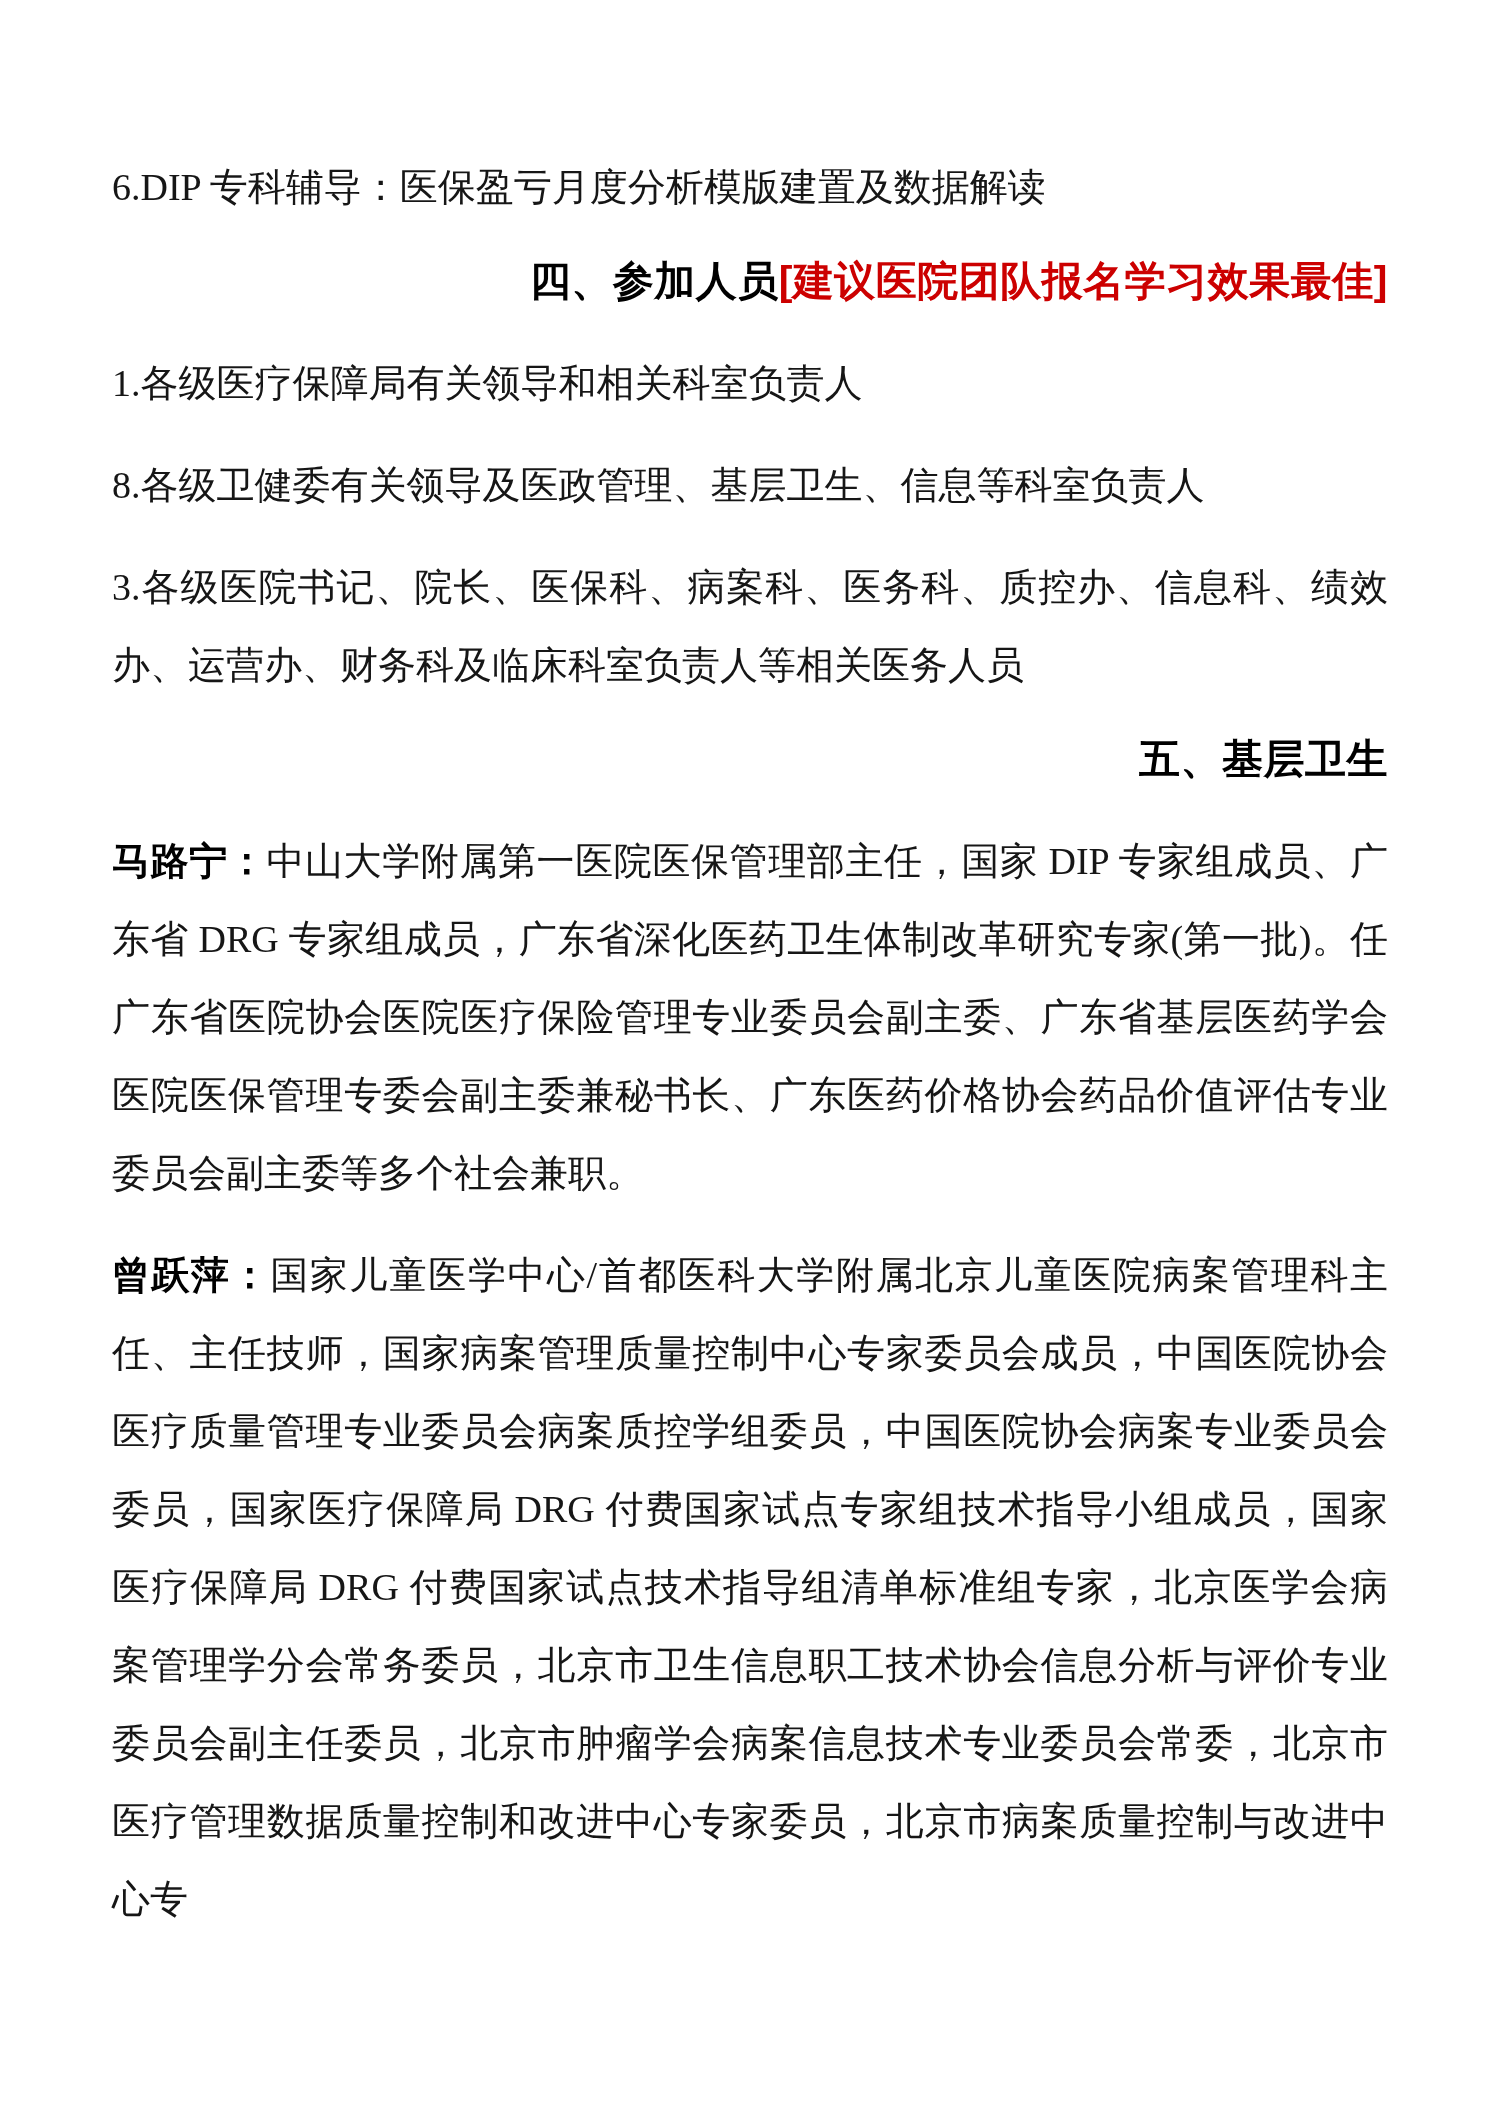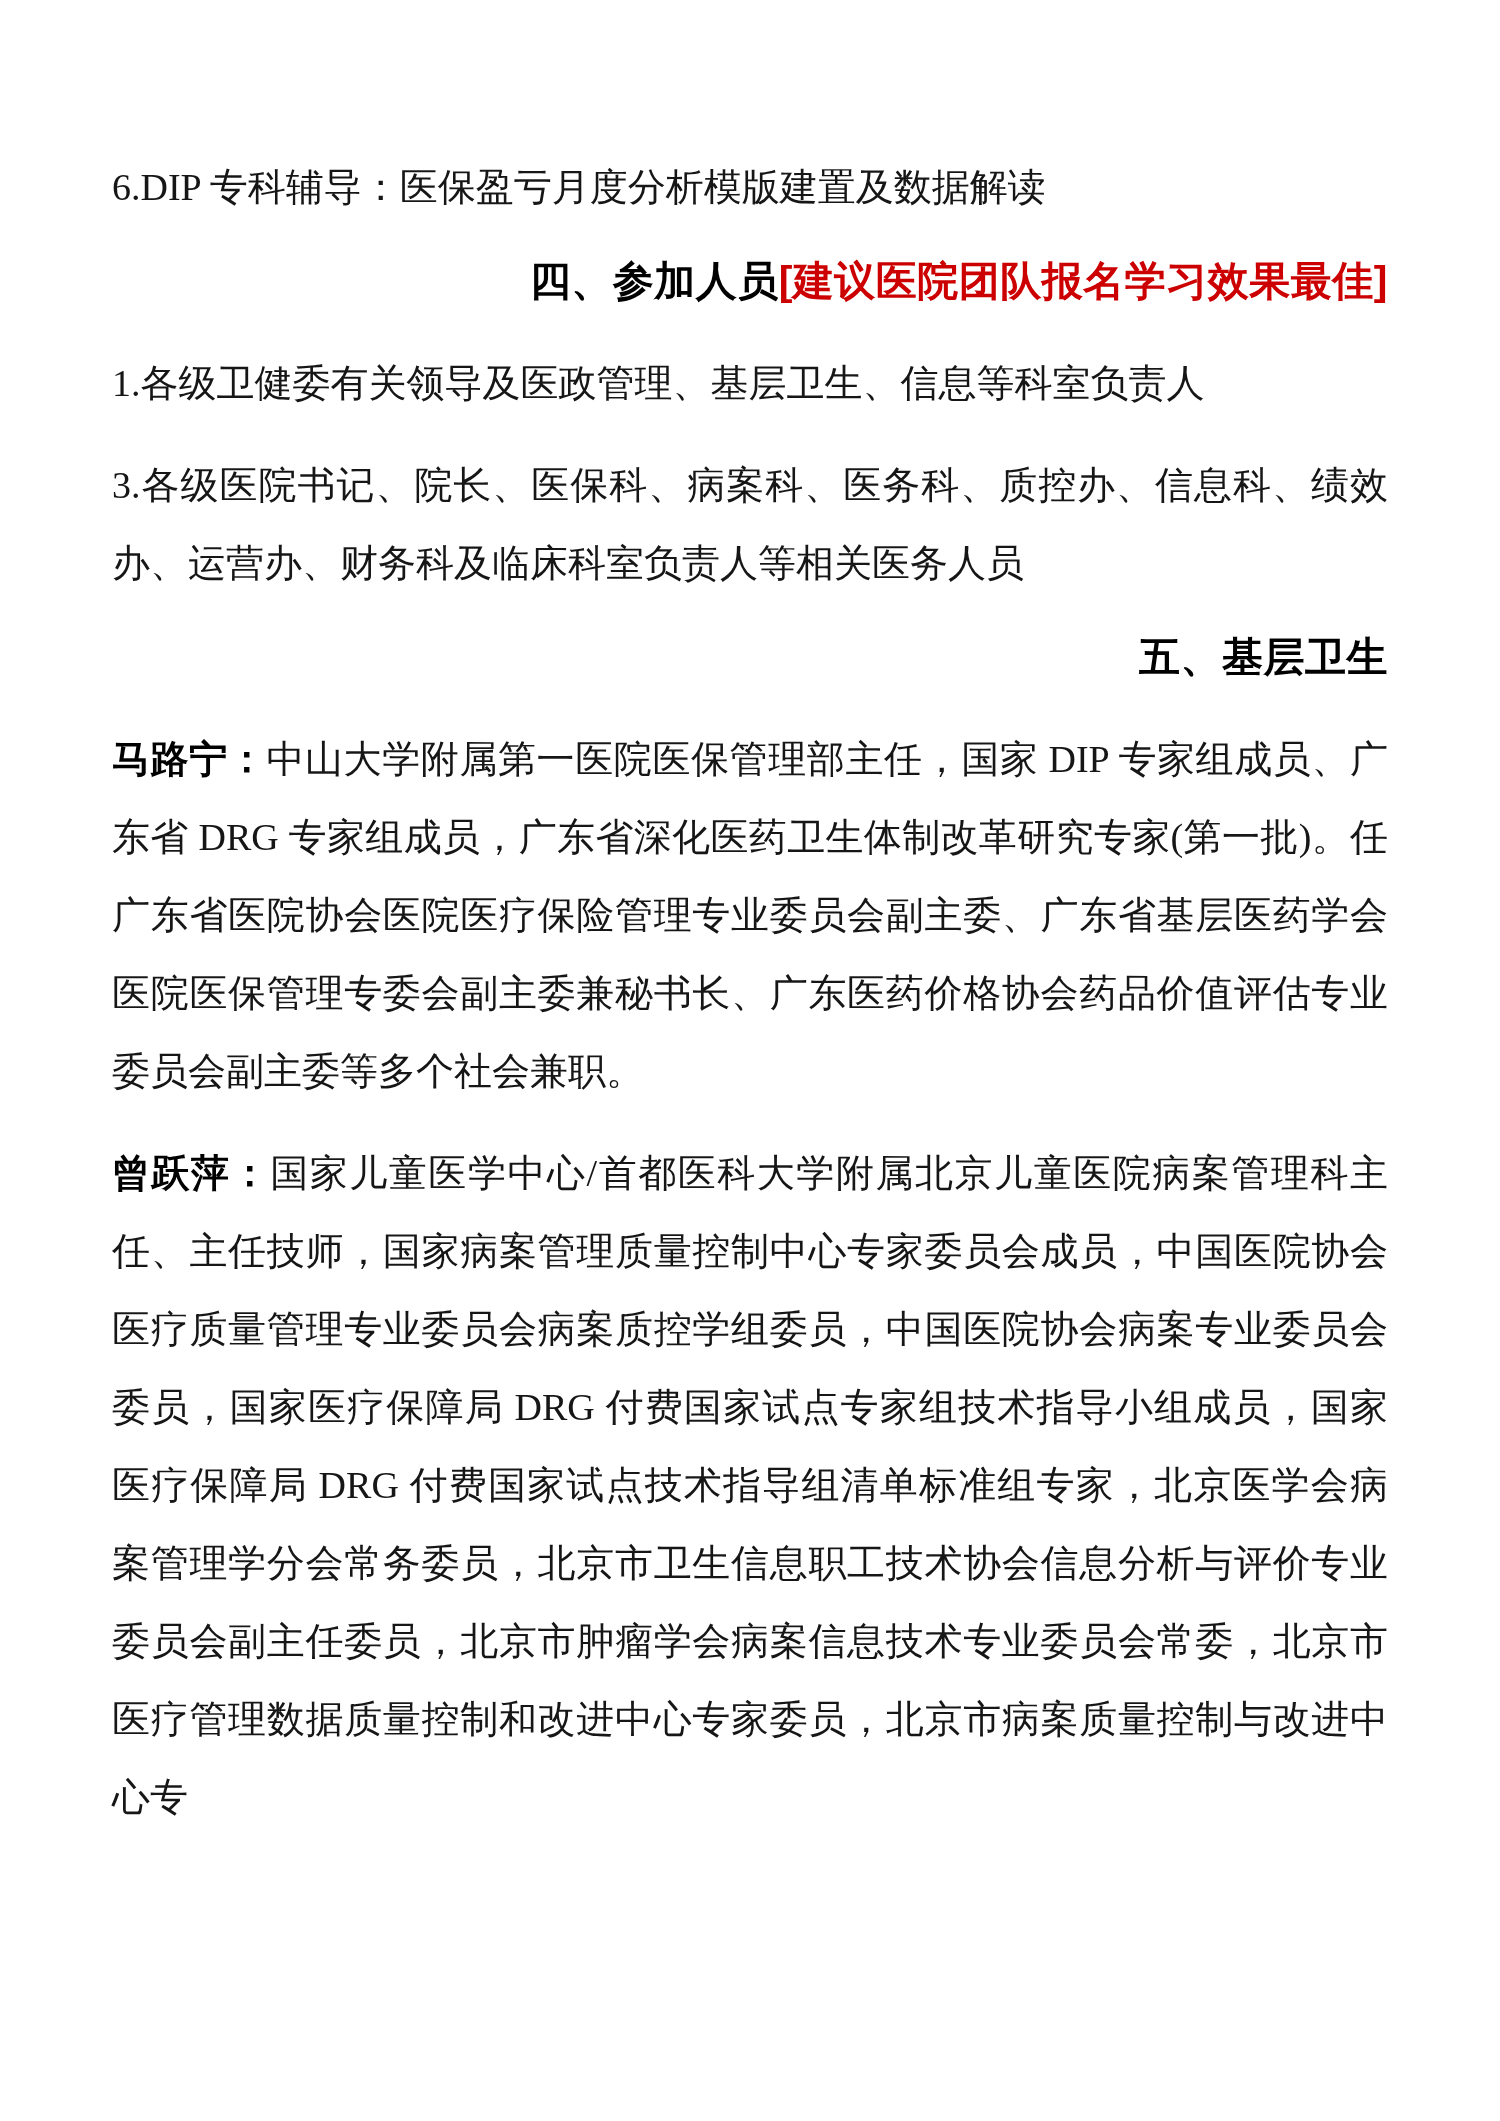--- a/index.html
+++ b/index.html
@@ -52,22 +52,23 @@
 </style>
 </head>
 <body>
 
 <div class="page">
 
   <p class="body-text">6.DIP 专科辅导：医保盈亏月度分析模版建置及数据解读</p>
 
   <h2 class="heading"><span>四、参加人员</span><span class="note-red" style="color: rgb(204, 0, 0);">[建议医院团队报名学习效果最佳]</span></h2>
 
+  <p class="body-text">1.各级医疗保障局有关领导和相关科室负责人</p>
 
-  <p class="body-text">1.各级卫健委有关领导及医政管理、基层卫生、信息等科室负责人</p>
+  <p class="body-text">8.各级卫健委有关领导及医政管理、基层卫生、信息等科室负责人</p>
 
   <p class="body-text">3.各级医院书记、院长、医保科、病案科、医务科、质控办、信息科、绩效办、运营办、财务科及临床科室负责人等相关医务人员</p>
 
 
   <h2 class="heading"><span>五、基层卫生</span></h2>
 
   <p class="body-text"><span class="expert-name">马路宁：</span><span>中山大学附属第一医院医保管理部主任，国家 DIP 专家组成员、广东省 DRG 专家组成员，广东省深化医药卫生体制改革研究专家(第一批)。任广东省医院协会医院医疗保险管理专业委员会副主委、广东省基层医药学会医院医保管理专委会副主委兼秘书长、广东医药价格协会药品价值评估专业委员会副主委等多个社会兼职。</span></p>
 
   <p class="body-text"><span class="expert-name">曾跃萍：</span><span>国家儿童医学中心/首都医科大学附属北京儿童医院病案管理科主任、主任技师，国家病案管理质量控制中心专家委员会成员，中国医院协会医疗质量管理专业委员会病案质控学组委员，中国医院协会病案专业委员会委员，国家医疗保障局 DRG 付费国家试点专家组技术指导小组成员，国家医疗保障局 DRG 付费国家试点技术指导组清单标准组专家，北京医学会病案管理学分会常务委员，北京市卫生信息职工技术协会信息分析与评价专业委员会副主任委员，北京市肿瘤学会病案信息技术专业委员会常委，北京市医疗管理数据质量控制和改进中心专家委员，北京市病案质量控制与改进中心专</span></p>
 

